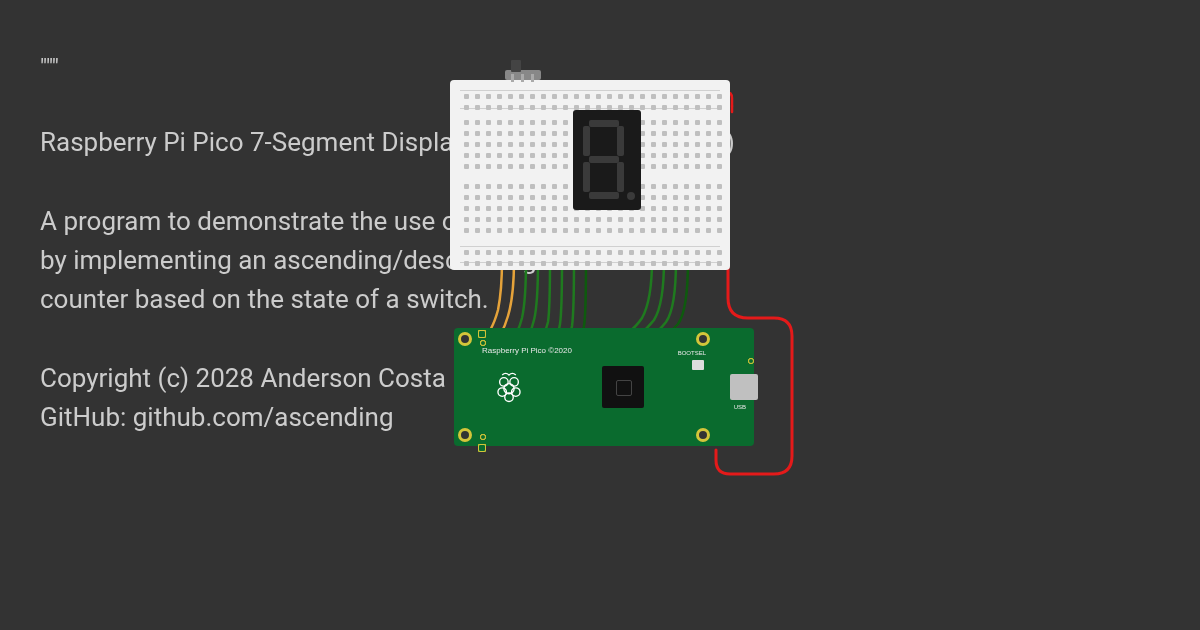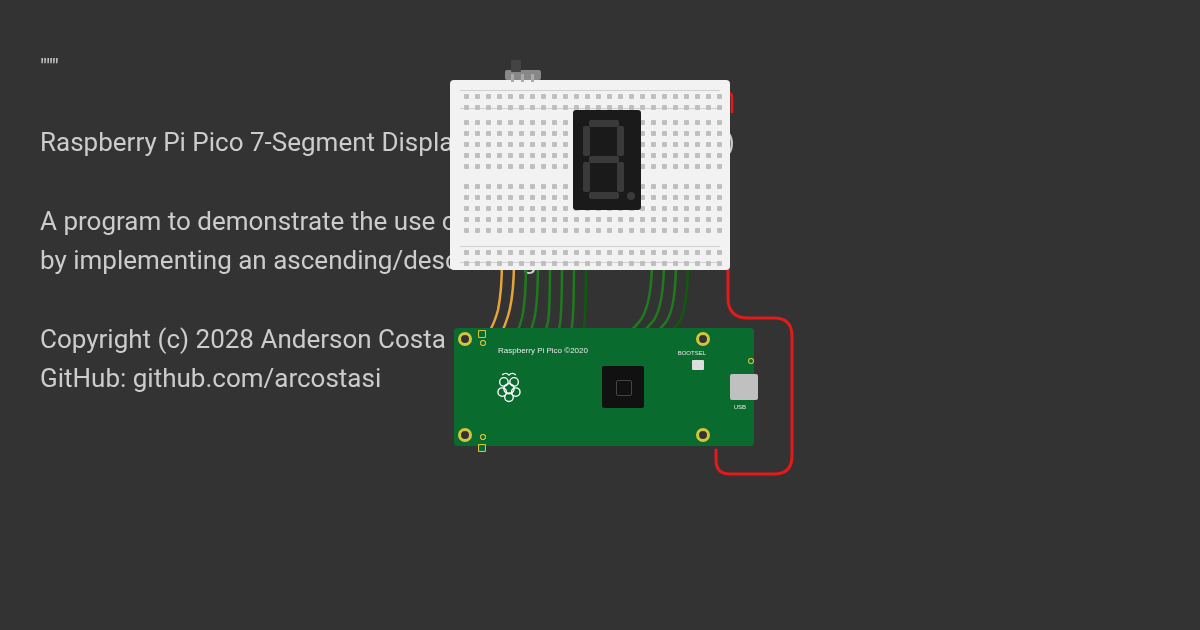--- a/index.html
+++ b/index.html
@@ -135,21 +135,20 @@
   .pico-pin.inner {
     border-radius: 50%;
     width: 6px; height: 6px;
   }
   .pico-label {
     position: absolute;
     color: #e8e8e8;
     font-size: 8px;
     font-family: Arial, sans-serif;
     white-space: nowrap;
-    margin-left: 16px;
   }
   .pico-chip {
     position: absolute;
     width: 42px; height: 42px;
     background: #111;
     left: 148px; top: 38px;
     border-radius: 2px;
   }
   .pico-chip::after {
     content: "";
@@ -185,24 +184,25 @@
 </style>
 </head>
 <body>
 
 <div class="text-layer">
   <div class="docstring-quotes">"""</div>
   <div class="title-line">Raspberry Pi Pico 7-Segment Display Counter (MicroPython)</div>
   <div class="desc-block">
     <div>A program to demonstrate the use of a 7-segment display</div>
     <div>by implementing an ascending/descending hexadecimal</div>
+    <div>counter based on the state of a switch.</div>
   </div>
   <div class="footer-block">
     <div>Copyright (c) 2028 Anderson Costa</div>
-    <div>GitHub: github.com/arcostasi</div>
+    <div>GitHub: github.com/ascending</div>
   </div>
 </div>
 
 <div class="circuit">
 
   <svg class="wire" width="430" height="430" style="left:0;top:0">
 
     <path d="M 180 32 L 296 32 Q 302 32 302 38 L 302 46" stroke="#e41a1a" stroke-width="2.5"></path>
 
     <path d="M 302 46 L 302 52" stroke="#e41a1a" stroke-width="2.5"></path>

